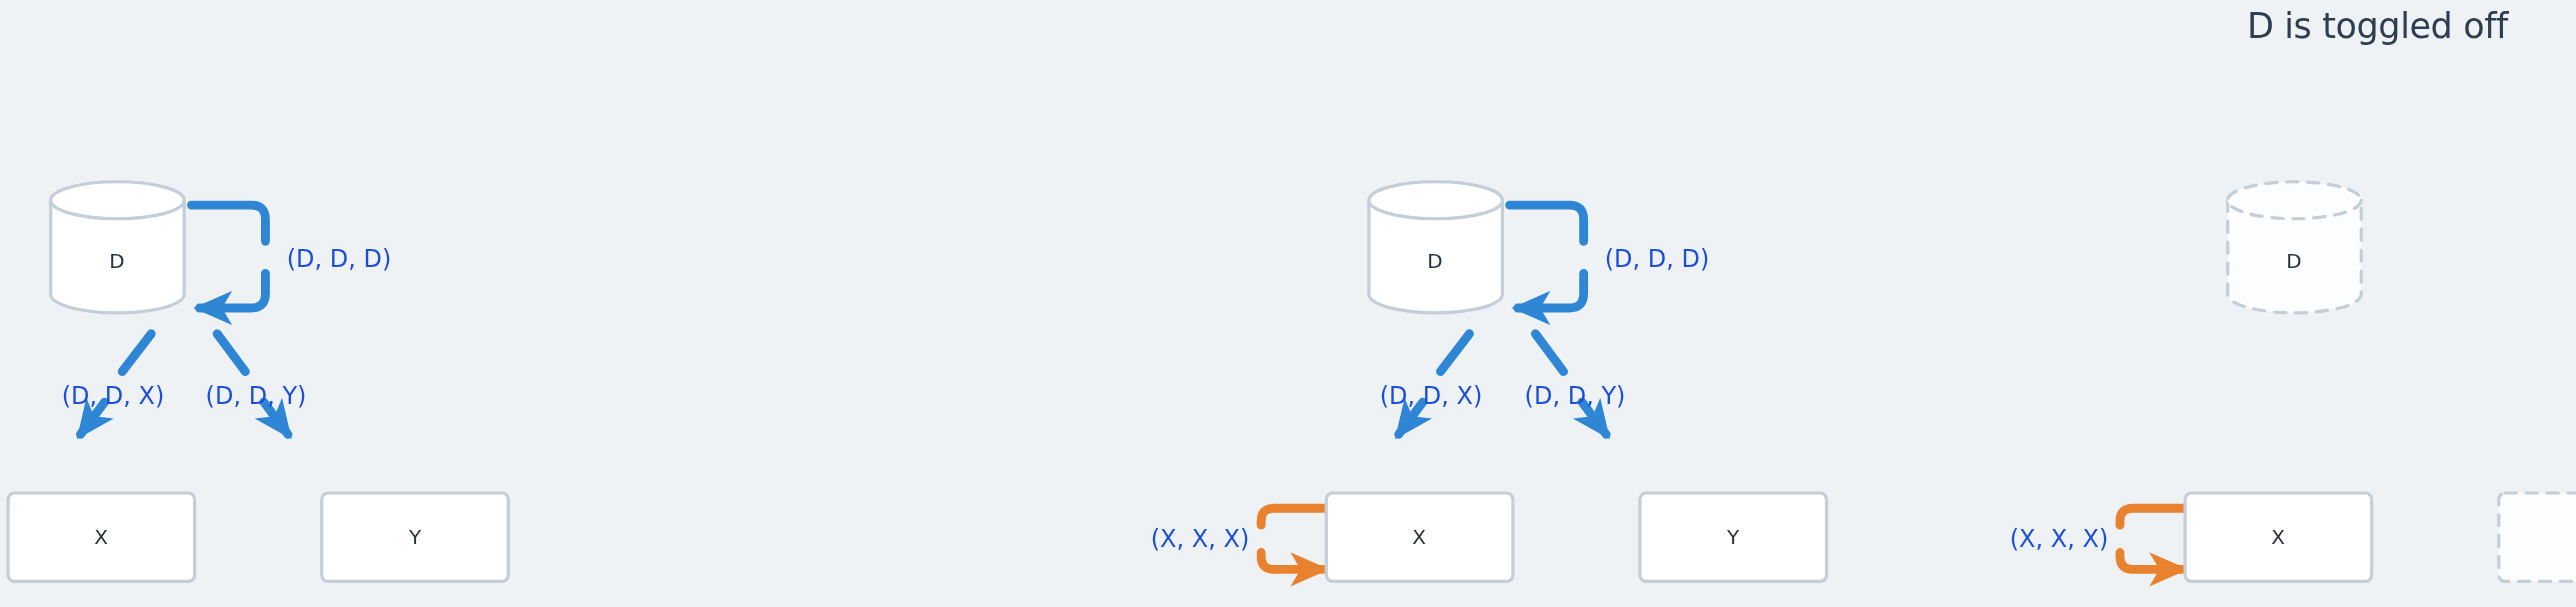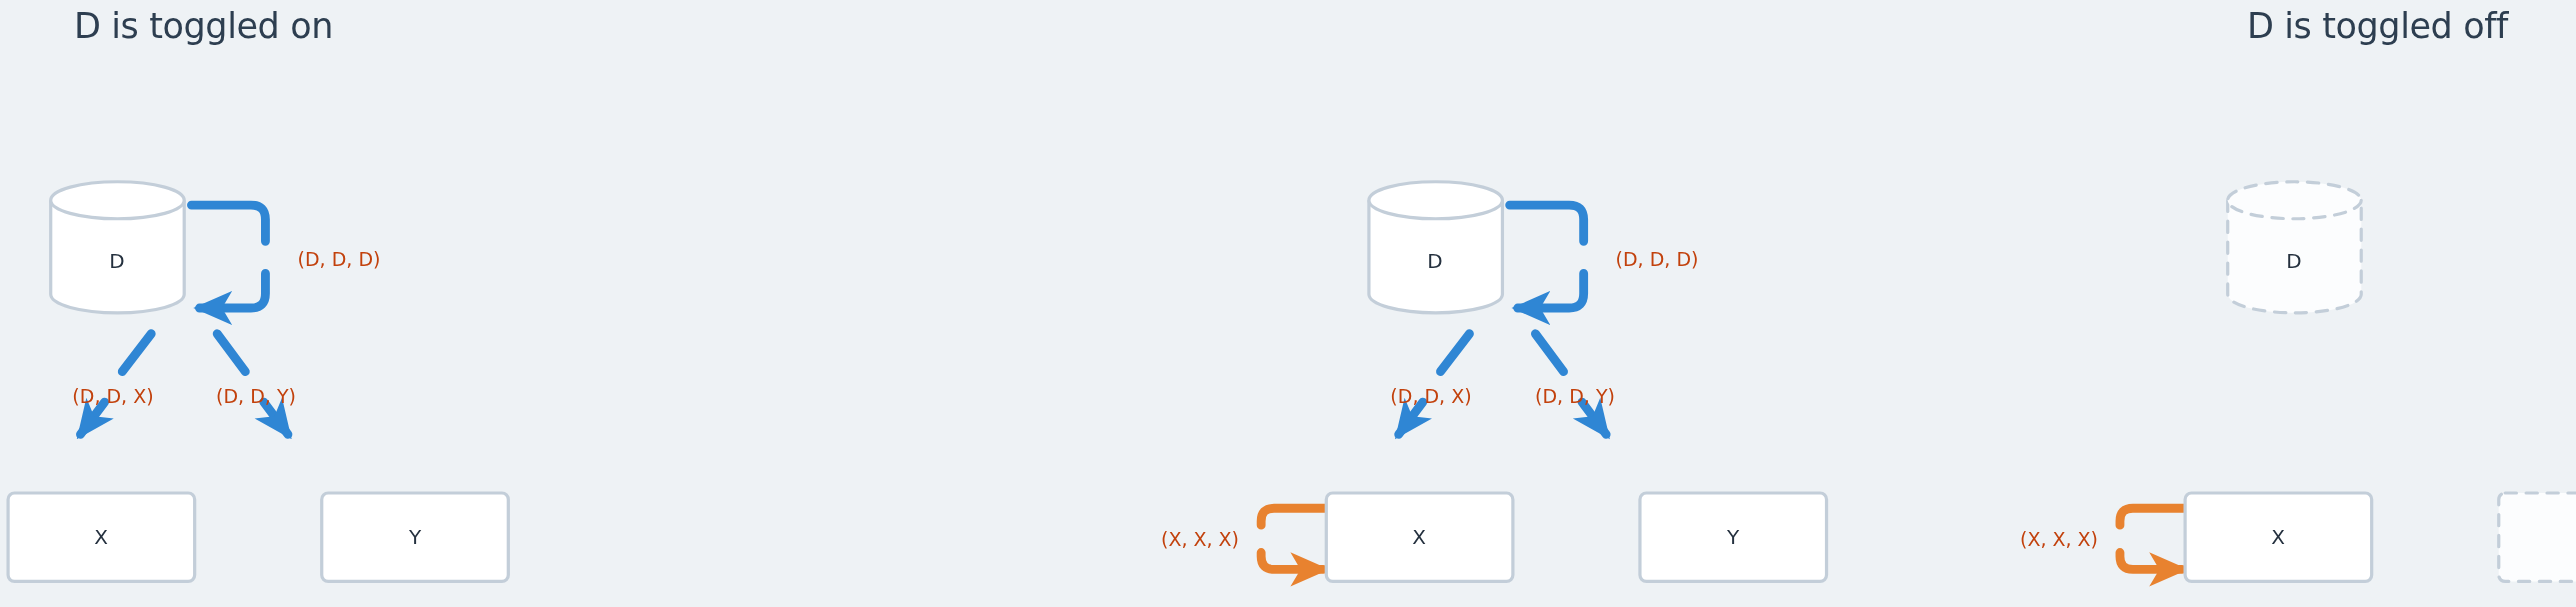--- a/index.html
+++ b/index.html
@@ -57,34 +57,33 @@
   .node-label {
     position: absolute;
     font-size: 20px;
     color: #25313f;
     white-space: nowrap;
     transform: translate(-50%, -50%);
     pointer-events: none;
   }
   .edge-label {
     position: absolute;
-    font-size: 19px;
-    color: #c2410c;
+    font-size: 24px;
+    color: #1d4ed8;
     white-space: nowrap;
     transform: translate(-50%, -50%);
     pointer-events: none;
   }
 </style>
 </head>
 <body>
 
 <div id="board">
 
   <div class="panel" id="panel-0">
-    <div class="panel-title">D is toggled on</div>
 
     <svg class="svg-layer" viewBox="0 0 1068 756">
       <defs>
         <marker id="arrow-blue-0" viewBox="0 0 10 10" refX="8.4" refY="5" markerWidth="4.4" markerHeight="4.4" orient="auto-start-reverse">
           <path d="M 0 0.6 L 10 5 L 0 9.4 L 2.6 5 Z" fill="#2f86d4"></path>
         </marker>
       </defs>
 
       <g>
         <path d="M 238 255 L 312 255 Q 330 255 330 273 L 330 300" fill="none" stroke="#2f86d4" stroke-width="11" stroke-linecap="round"></path>

